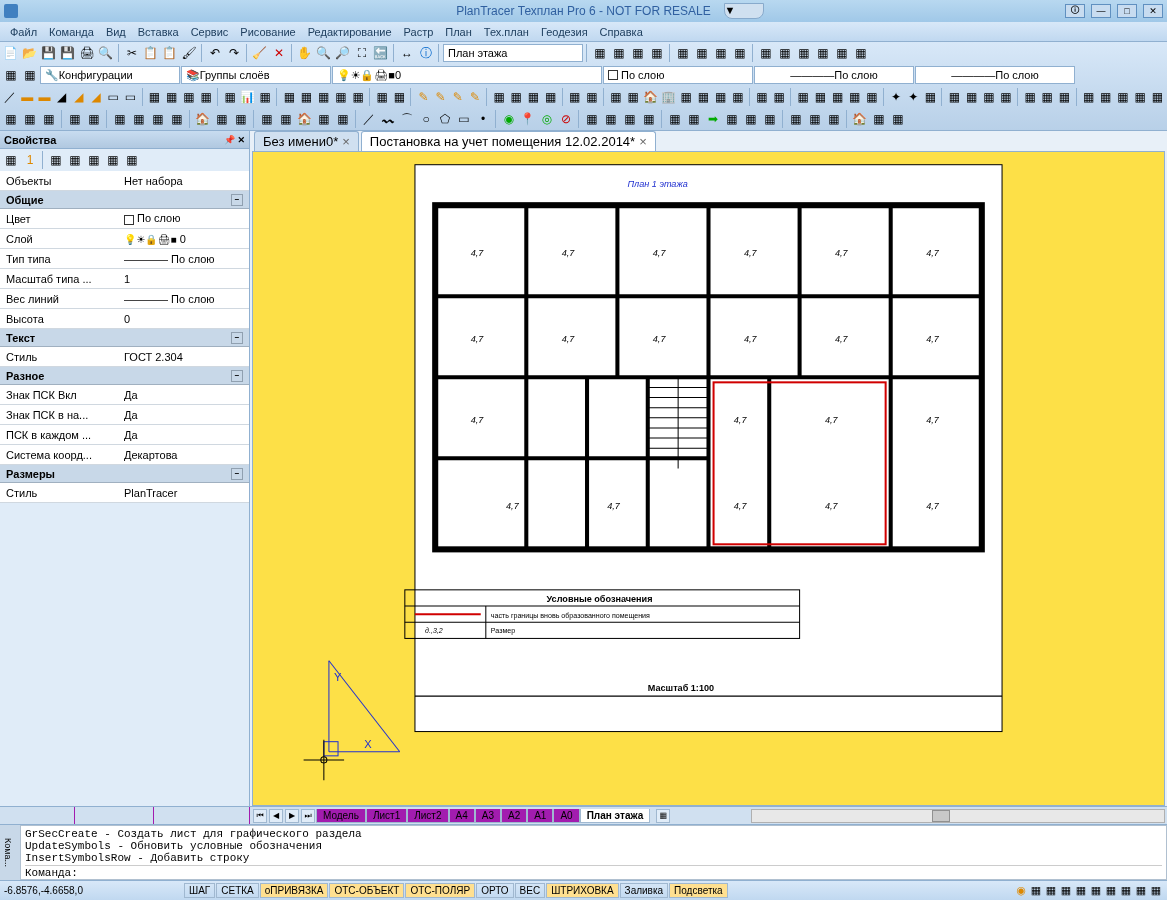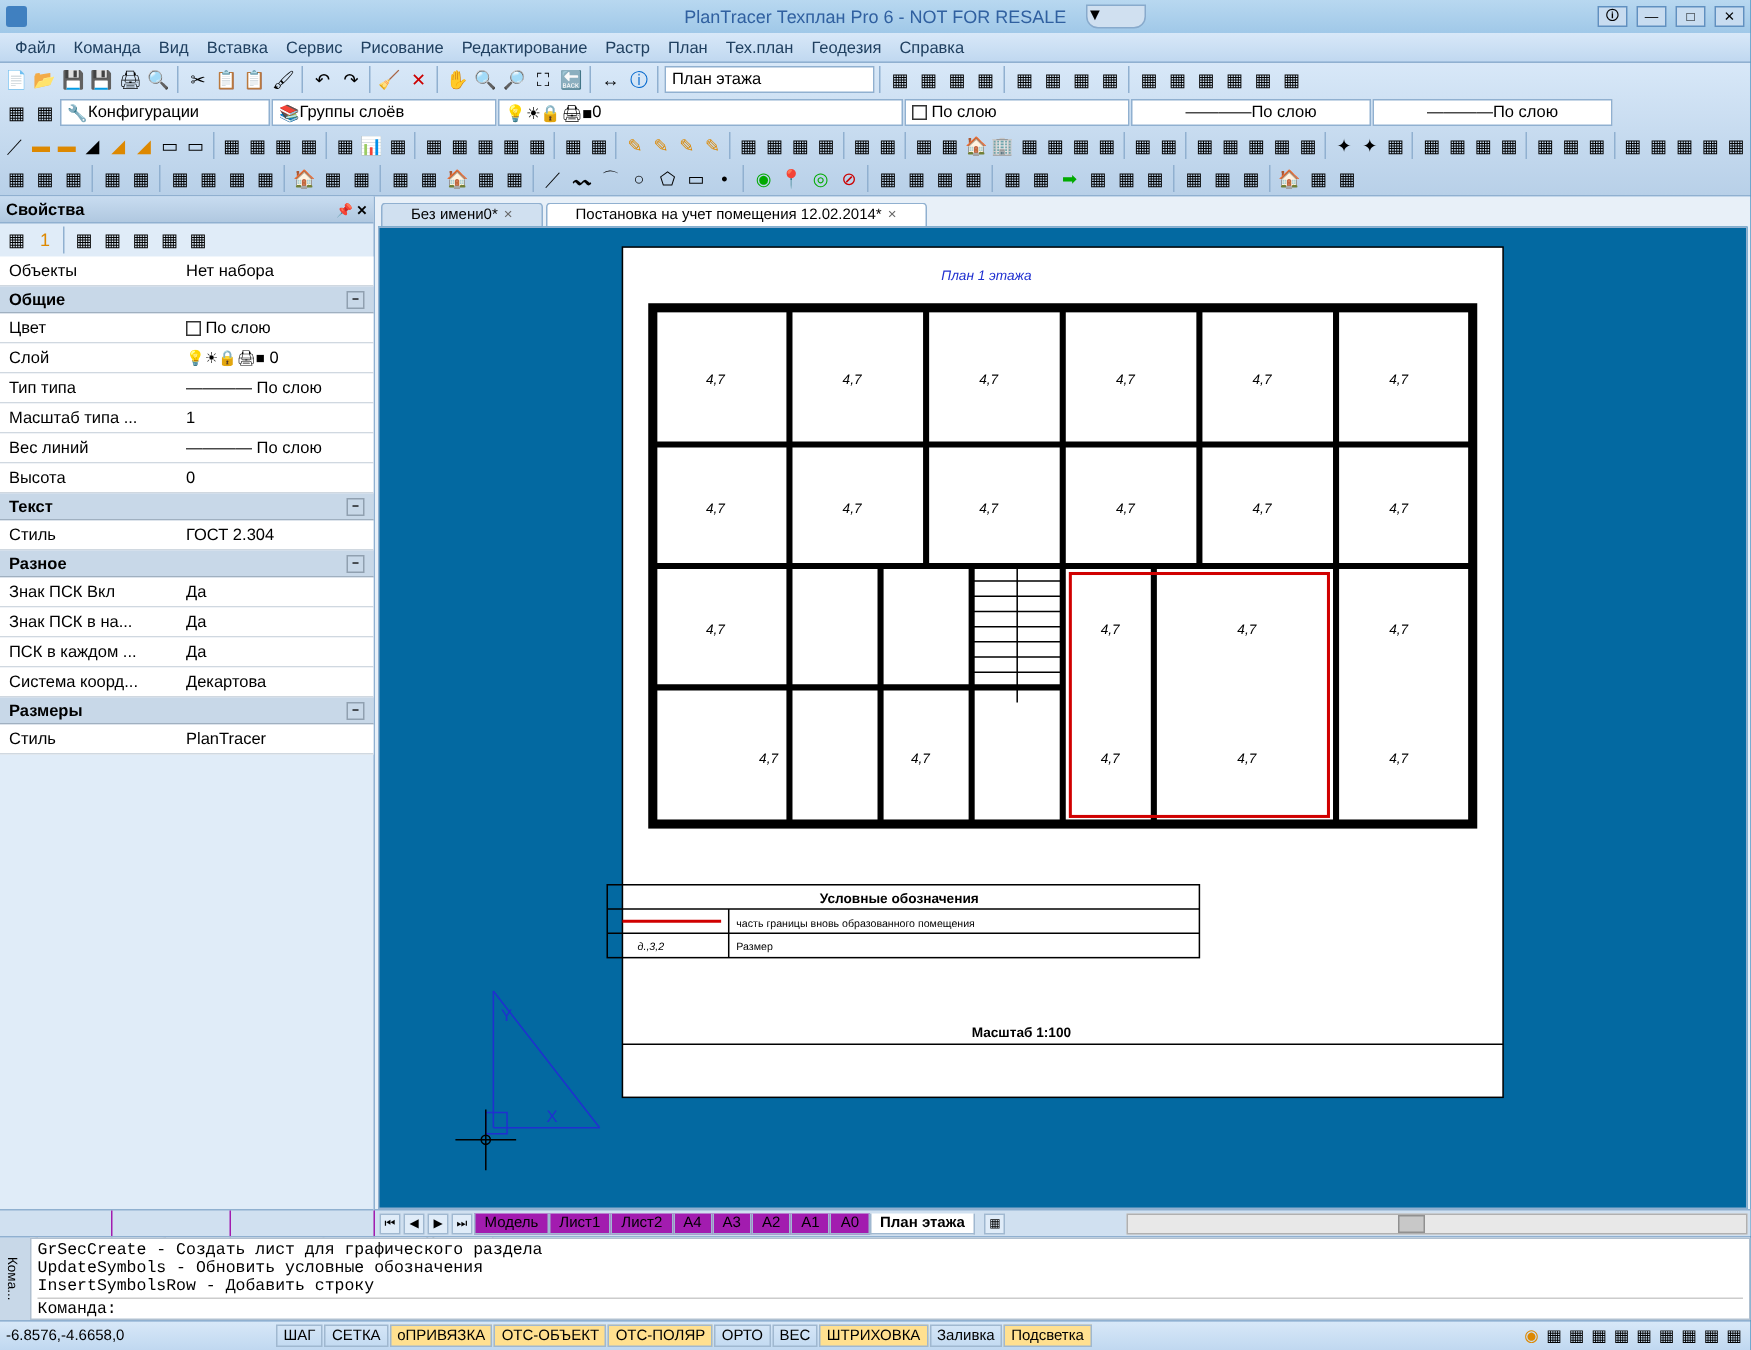--- a/index.html
+++ b/index.html
@@ -25,24 +25,24 @@
 .prop-row { height: 20px; display: flex; align-items: center; border-bottom: 1px solid #d0d8e0; background: white; }
 .prop-label { width: 120px; padding-left: 6px; }
 .prop-value { flex: 1; padding-left: 4px; }
 .prop-section { height: 18px; background: #c8d8e8; display: flex; align-items: center; padding: 0 6px; font-weight: bold; border-bottom: 1px solid #a0b0c0; }
 .prop-section-btn { margin-left: auto; width: 12px; height: 12px; border: 1px solid #90a0b0; font-size: 8px; display: flex; align-items: center; justify-content: center; }
 .bottom-tabs { height: 18px; display: flex; border-top: 1px solid #90b0d0; background: #d0e0f0; }
 .btab { padding: 16px 6px; border-right: 1px solid #a21caf; cursor: pointer; font-size: 15px; }
 .btab.active { background: #e8f0f8; }
 .center-area { flex: 1; display: flex; flex-direction: column; background: #e8f0f8; }
 .doc-tabs { height: 20px; display: flex; align-items: flex-end; padding: 0 4px; }
-.doc-tab { padding: 2px 19px; background: #d0e0f0; border: 1px solid #90b0d0; border-bottom: none; margin-right: 2px; cursor: pointer; border-radius: 3px 3px 0 0; font-size: 10px; }
+.doc-tab { padding: 2px 8px; background: #d0e0f0; border: 1px solid #90b0d0; border-bottom: none; margin-right: 2px; cursor: pointer; border-radius: 3px 3px 0 0; font-size: 13px; }
 .doc-tab.active { background: white; }
 .doc-tab-close { margin-left: 4px; cursor: pointer; color: #666; }
-.canvas-wrap { flex: 1; background: #0369a1; position: relative; overflow: hidden; border: 1px solid #90b0d0; margin: 0 2px; }
+.canvas-wrap { flex: 1; background: #fde047; position: relative; overflow: hidden; border: 1px solid #90b0d0; margin: 0 2px; }
 .canvas { width: 100%; height: 100%; }
 .view-tabs { height: 18px; display: flex; align-items: center; background: #d0e0f0; border-top: 1px solid #90b0d0; padding: 0 2px; }
 .vtab-nav { width: 14px; height: 14px; border: 1px solid #a0b8d0; background: #e0ecf8; font-size: 8px; display: flex; align-items: center; justify-content: center; cursor: pointer; margin: 0 1px; }
 .vtab { padding: 1px 6px; border: 1px solid #a0b8d0; background: #a21caf; border-top: none; cursor: pointer; font-size: 10px; }
 .vtab.active { background: white; font-weight: bold; }
 .hscroll { flex: 1; height: 14px; margin-left: 80px; background: #e8e8e8; border: 1px solid #b0b0b0; position: relative; }
 .hscroll-thumb { position: absolute; left: 180px; width: 18px; height: 12px; background: #c8c8c8; border: 1px solid #909090; }
 .command-area { height: 56px; display: flex; border-top: 1px solid #90b0d0; }
 .cmd-tab-vert { width: 16px; background: #c8d8e8; writing-mode: vertical-rl; font-size: 9px; display: flex; align-items: center; justify-content: center; padding: 2px 0; }
 .cmd-text { flex: 1; background: white; padding: 2px 4px; font-family: 'Courier New', monospace; font-size: 11px; border: 1px solid #b0c0d0; overflow: hidden; }

